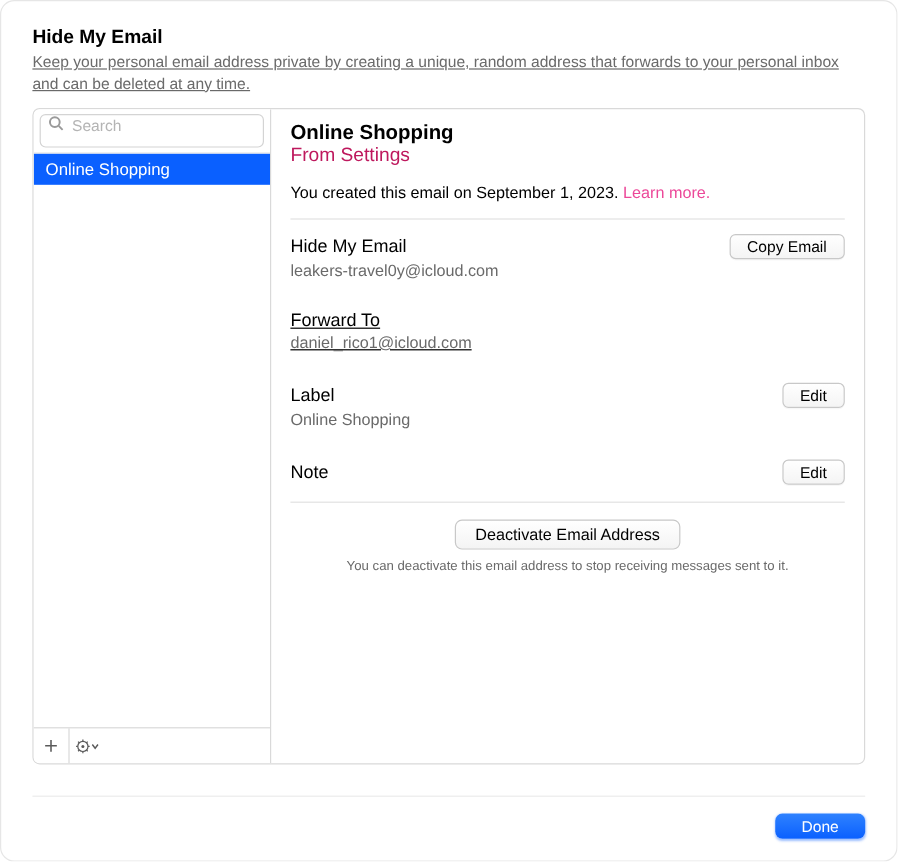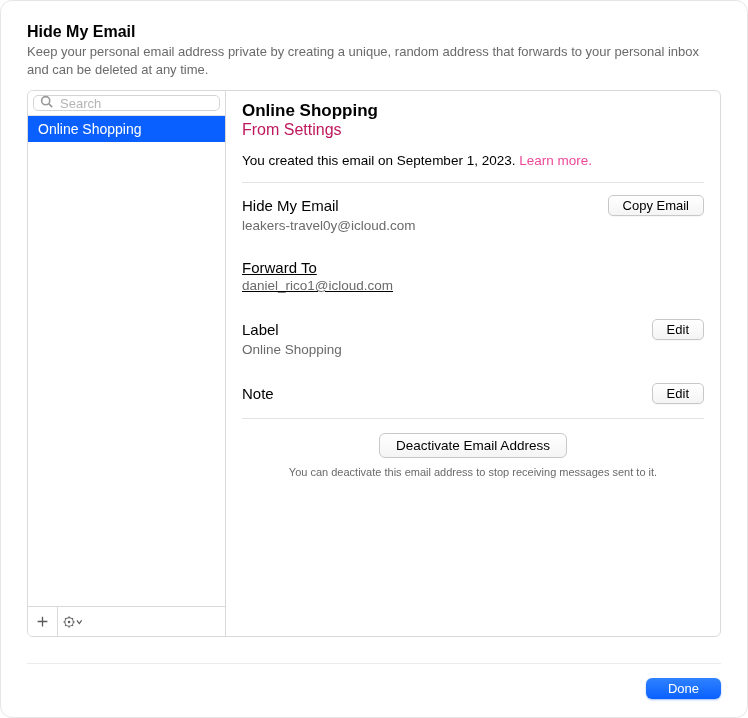--- a/index.html
+++ b/index.html
@@ -23,20 +23,21 @@
   .header h1 {
     font-size: 16px;
     font-weight: 700;
     margin: 0 0 2px 0;
   }
   .header p {
     font-size: 13px;
     color: #6a6a6a;
     margin: 0 0 12px 0;
     line-height: 1.35;
+    text-decoration: underline;
   }
   .panel {
     flex: 1;
     display: flex;
     border: 1px solid #d9d9d9;
     border-radius: 6px;
     overflow: hidden;
     min-height: 0;
   }
   .sidebar {
@@ -45,25 +46,25 @@
     display: flex;
     flex-direction: column;
     background: #fff;
   }
   .search-wrap {
     padding: 4px 5px;
     border-bottom: 1px solid #e4e4e4;
   }
   .search {
     display: flex;
-    align-items: center;
+    align-items: flex-start;
     gap: 5px;
     border: 1px solid #d4d4d4;
     border-radius: 5px;
-    height: 16px;
+    height: 28px;
     padding: 0 6px;
     background: #fff;
   }
   .search input {
     border: none;
     outline: none;
     font-size: 13px;
     width: 100%;
     background: transparent;
     color: #000;

